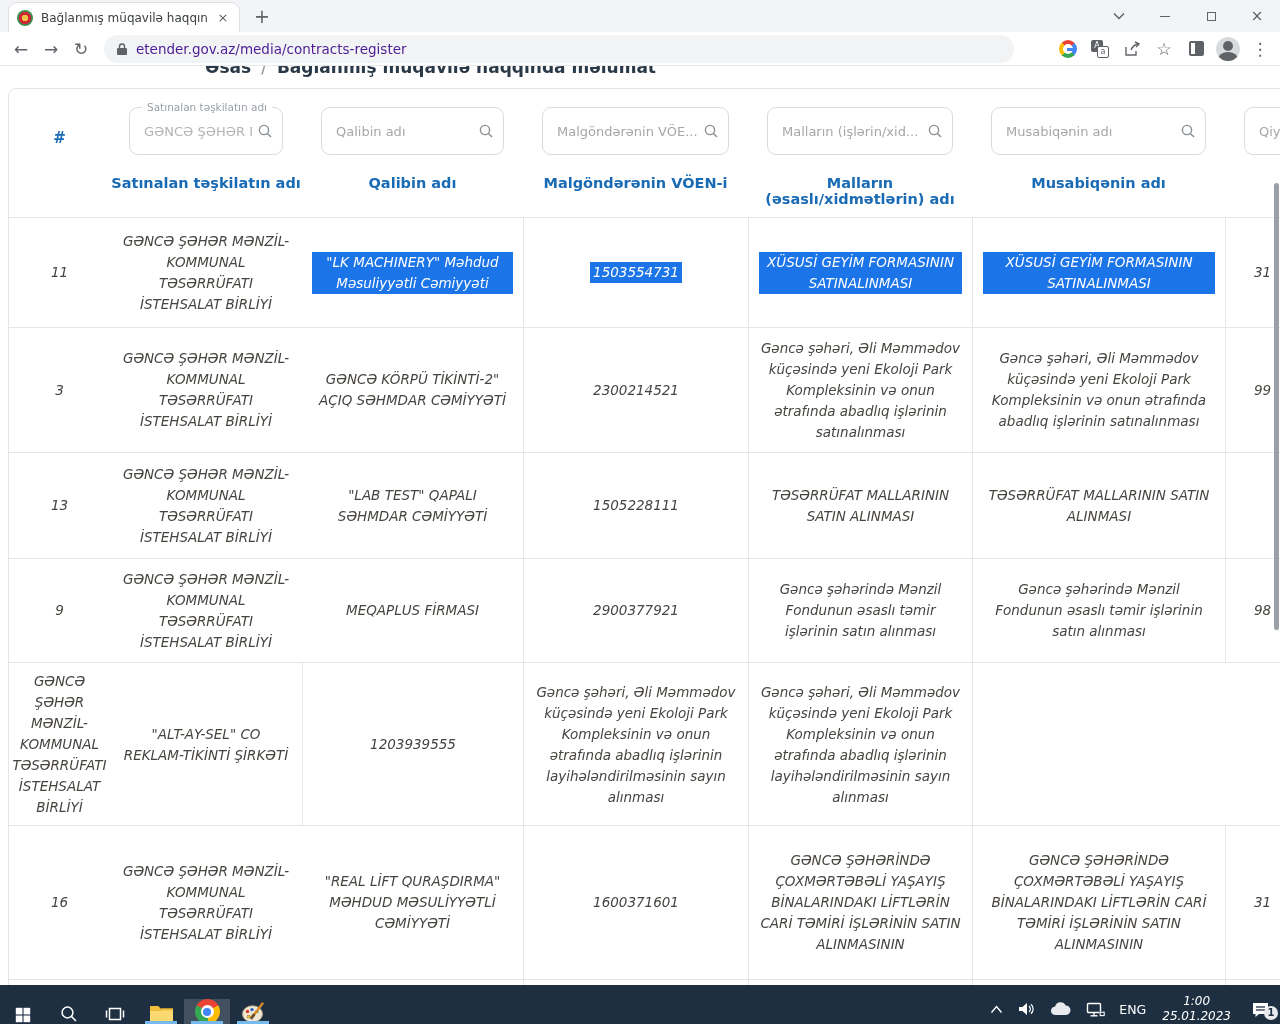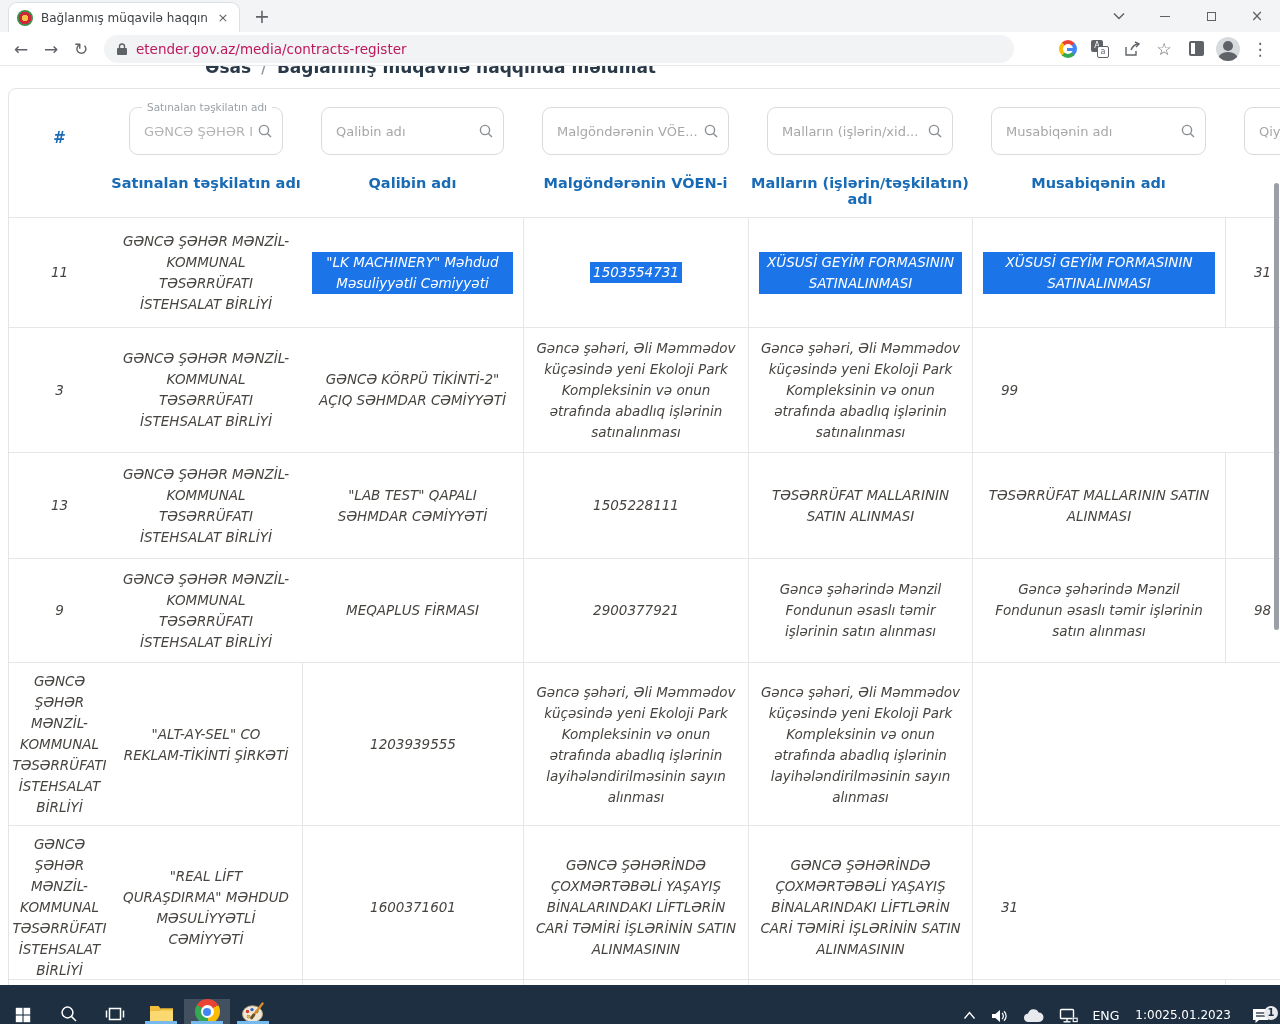--- a/index.html
+++ b/index.html
@@ -18,21 +18,21 @@
   .new-tab { width:28px; height:28px; margin:0 0 1px 8px; text-align:center; line-height:26px; font-size:19px; color:#5f6368; }
   .win-controls { position:absolute; right:0; top:0; height:32px; display:flex; }
   .wc { width:46px; height:32px; display:flex; align-items:center; justify-content:center; color:#5f6368; }
   .wc-min i { display:block; width:10px; border-top:1px solid #5f6368; }
   .wc-max i { display:block; width:9px; height:9px; border:1px solid #5f6368; }
   .wc-close { font-size:15px; }
 
   .toolbar { height:34px; background:#fff; display:flex; align-items:center; border-bottom:1px solid #e6e8ea; padding:0 6px; }
   .navbtn { width:30px; height:28px; display:flex; align-items:center; justify-content:center; font-size:17px; color:#5f6368; border-radius:50%; }
   .omnibox { flex:1; height:28px; margin:0 8px; background:#f1f3f4; border-radius:14px; display:flex; align-items:center; padding:0 12px; gap:8px; max-width:910px; }
-  .url { font-size:13.5px; color:#be185d; white-space:nowrap; overflow:hidden; }
+  .url { font-size:13.5px; color:#4c1d95; white-space:nowrap; overflow:hidden; }
   .toolbar-right { display:flex; align-items:center; gap:4px; margin-left:auto; }
   .tb-icon { width:28px; height:28px; display:flex; align-items:center; justify-content:center; color:#5f6368; font-size:17px; }
   .g-logo { width:18px; height:18px; border-radius:50%; position:relative;
             background:conic-gradient(from -45deg,#ea4335 0 90deg,#4285f4 90deg 180deg,#34a853 180deg 270deg,#fbbc05 270deg 360deg); }
   .g-logo::after { content:""; position:absolute; inset:4px; background:#fff; border-radius:50%; }
   .g-logo::before { content:""; position:absolute; right:2px; top:8px; width:8px; height:3px; background:#4285f4; z-index:1; }
   .translate-box { position:relative; width:18px; height:18px; }
   .translate-box .tb-b { position:absolute; left:0; top:0; width:12px; height:12px; background:#5f6368; border-radius:2px; color:#fff; font-size:8px; text-align:center; line-height:12px; }
   .translate-box .tb-f { position:absolute; right:0; bottom:0; width:12px; height:12px; background:#fff; border:1px solid #5f6368; border-radius:2px; color:#5f6368; font-size:8px; text-align:center; line-height:10px; }
   .sidepanel { width:15px; height:15px; background:#5f6368; border-radius:2px; position:relative; }
@@ -77,21 +77,21 @@
   .tk-btn { width:46px; display:flex; align-items:center; justify-content:center; position:relative; }
   .tk-btn.active { background:rgba(255,255,255,.16); }
   .tk-underline::after { content:""; position:absolute; left:7px; right:7px; bottom:0; height:3px; background:#76b9ed; }
   .chrome-ball { width:25px; height:25px; border-radius:50%; position:relative;
                  background:conic-gradient(from -60deg,#ea4335 0 120deg,#fbbc05 120deg 240deg,#34a853 240deg 360deg); }
   .chrome-ball::before { content:""; position:absolute; inset:6px; border-radius:50%; background:#fff; }
   .chrome-ball::after { content:""; position:absolute; inset:8.5px; border-radius:50%; background:#4285f4; }
   .tray { margin-left:auto; display:flex; align-items:stretch; }
   .tray-btn { display:flex; align-items:center; justify-content:center; padding:0 7px; position:relative; }
   .tray-lang { font-size:12.5px; }
-  .tray-clock { display:flex; flex-direction:row; align-items:center; justify-content:center; font-size:12px; line-height:15px; padding:0 9px; }
+  .tray-clock { display:flex; flex-direction:column; align-items:center; justify-content:center; font-size:12px; line-height:15px; padding:0 9px;font-style:italic; }
   .badge { position:absolute; right:2px; bottom:4px; width:14px; height:14px; border-radius:50%; background:#e8eaed; color:#1e2f42; font-size:10px; line-height:14px; text-align:center; font-weight:bold; }
 </style>
 </head>
 <body>
 
 <div class="screen">
 
   <div class="tabstrip">
     <div class="tab">
       <span class="favicon"></span>
@@ -215,21 +215,21 @@
             <input placeholder="Qiymə" style="">
           </div>
         </div>
       </div>
 
       <div class="grid header-row">
         <div class="hcell"></div>
         <div class="hcell">Satınalan təşkilatın adı</div>
         <div class="hcell">Qalibin adı</div>
         <div class="hcell">Malgöndərənin VÖEN-i</div>
-        <div class="hcell">Malların (işlərin/təşkilatın) adı</div>
+        <div class="hcell">Malların (əsaslı/xidmətlərin) adı</div>
         <div class="hcell">Musabiqənin adı</div>
         <div class="hcell"></div>
       </div>
 
       <div class="grid trow" style="height:110px;">
         <div class="cell">11</div>
         <div class="cell">GƏNCƏ ŞƏHƏR MƏNZİL-KOMMUNAL TƏSƏRRÜFATI İSTEHSALAT BİRLİYİ</div>
         <div class="cell">
             <span class="hl">"LK MACHINERY" Məhdud Məsuliyyətli Cəmiyyəti</span>
           </div>
@@ -242,20 +242,21 @@
         <div class="cell b-left">
             <span class="hl">XÜSUSİ GEYİM FORMASININ SATINALINMASI</span>
           </div>
         <div class="cell b-left price">31</div>
       </div>
 
       <div class="grid trow" style="height:125px;">
         <div class="cell">3</div>
         <div class="cell">GƏNCƏ ŞƏHƏR MƏNZİL-KOMMUNAL TƏSƏRRÜFATI İSTEHSALAT BİRLİYİ</div>
         <div class="cell">GƏNCƏ KÖRPÜ TİKİNTİ-2" AÇIQ SƏHMDAR CƏMİYYƏTİ</div>
+        <div class="cell b-left">2300214521</div>
         <div class="cell b-left">Gəncə şəhəri, Əli Məmmədov küçəsində yeni Ekoloji Park Kompleksinin və onun ətrafında abadlıq işlərinin satınalınması</div>
         <div class="cell b-left">Gəncə şəhəri, Əli Məmmədov küçəsində yeni Ekoloji Park Kompleksinin və onun ətrafında abadlıq işlərinin satınalınması</div>
         <div class="cell b-left price">99</div>
       </div>
 
       <div class="grid trow" style="height:106px;">
         <div class="cell">13</div>
         <div class="cell">GƏNCƏ ŞƏHƏR MƏNZİL-KOMMUNAL TƏSƏRRÜFATI İSTEHSALAT BİRLİYİ</div>
         <div class="cell">"LAB TEST" QAPALI SƏHMDAR CƏMİYYƏTİ</div>
         <div class="cell b-left">1505228111</div>
@@ -277,20 +278,21 @@
       <div class="grid trow" style="height:163px;">
         <div class="cell">GƏNCƏ ŞƏHƏR MƏNZİL-KOMMUNAL TƏSƏRRÜFATI İSTEHSALAT BİRLİYİ</div>
         <div class="cell">"ALT-AY-SEL" CO REKLAM-TİKİNTİ ŞİRKƏTİ</div>
         <div class="cell b-left">1203939555</div>
         <div class="cell b-left">Gəncə şəhəri, Əli Məmmədov küçəsində yeni Ekoloji Park Kompleksinin və onun ətrafında abadlıq işlərinin layihələndirilməsinin sayın alınması</div>
         <div class="cell b-left">Gəncə şəhəri, Əli Məmmədov küçəsində yeni Ekoloji Park Kompleksinin və onun ətrafında abadlıq işlərinin layihələndirilməsinin sayın alınması</div>
         <div class="cell b-left price"></div>
       </div>
 
       <div class="grid trow" style="height:154px;">
+        <div class="cell">16</div>
         <div class="cell">GƏNCƏ ŞƏHƏR MƏNZİL-KOMMUNAL TƏSƏRRÜFATI İSTEHSALAT BİRLİYİ</div>
         <div class="cell">"REAL LİFT QURAŞDIRMA" MƏHDUD MƏSULİYYƏTLİ CƏMİYYƏTİ</div>
         <div class="cell b-left">1600371601</div>
         <div class="cell b-left">GƏNCƏ ŞƏHƏRİNDƏ ÇOXMƏRTƏBƏLİ YAŞAYIŞ BİNALARINDAKI LİFTLƏRİN CARİ TƏMİRİ İŞLƏRİNİN SATIN ALINMASININ</div>
         <div class="cell b-left">GƏNCƏ ŞƏHƏRİNDƏ ÇOXMƏRTƏBƏLİ YAŞAYIŞ BİNALARINDAKI LİFTLƏRİN CARİ TƏMİRİ İŞLƏRİNİN SATIN ALINMASININ</div>
         <div class="cell b-left price">31</div>
       </div>
 
       <div class="grid trow" style="height:60px;">
         <div class="cell"></div>

